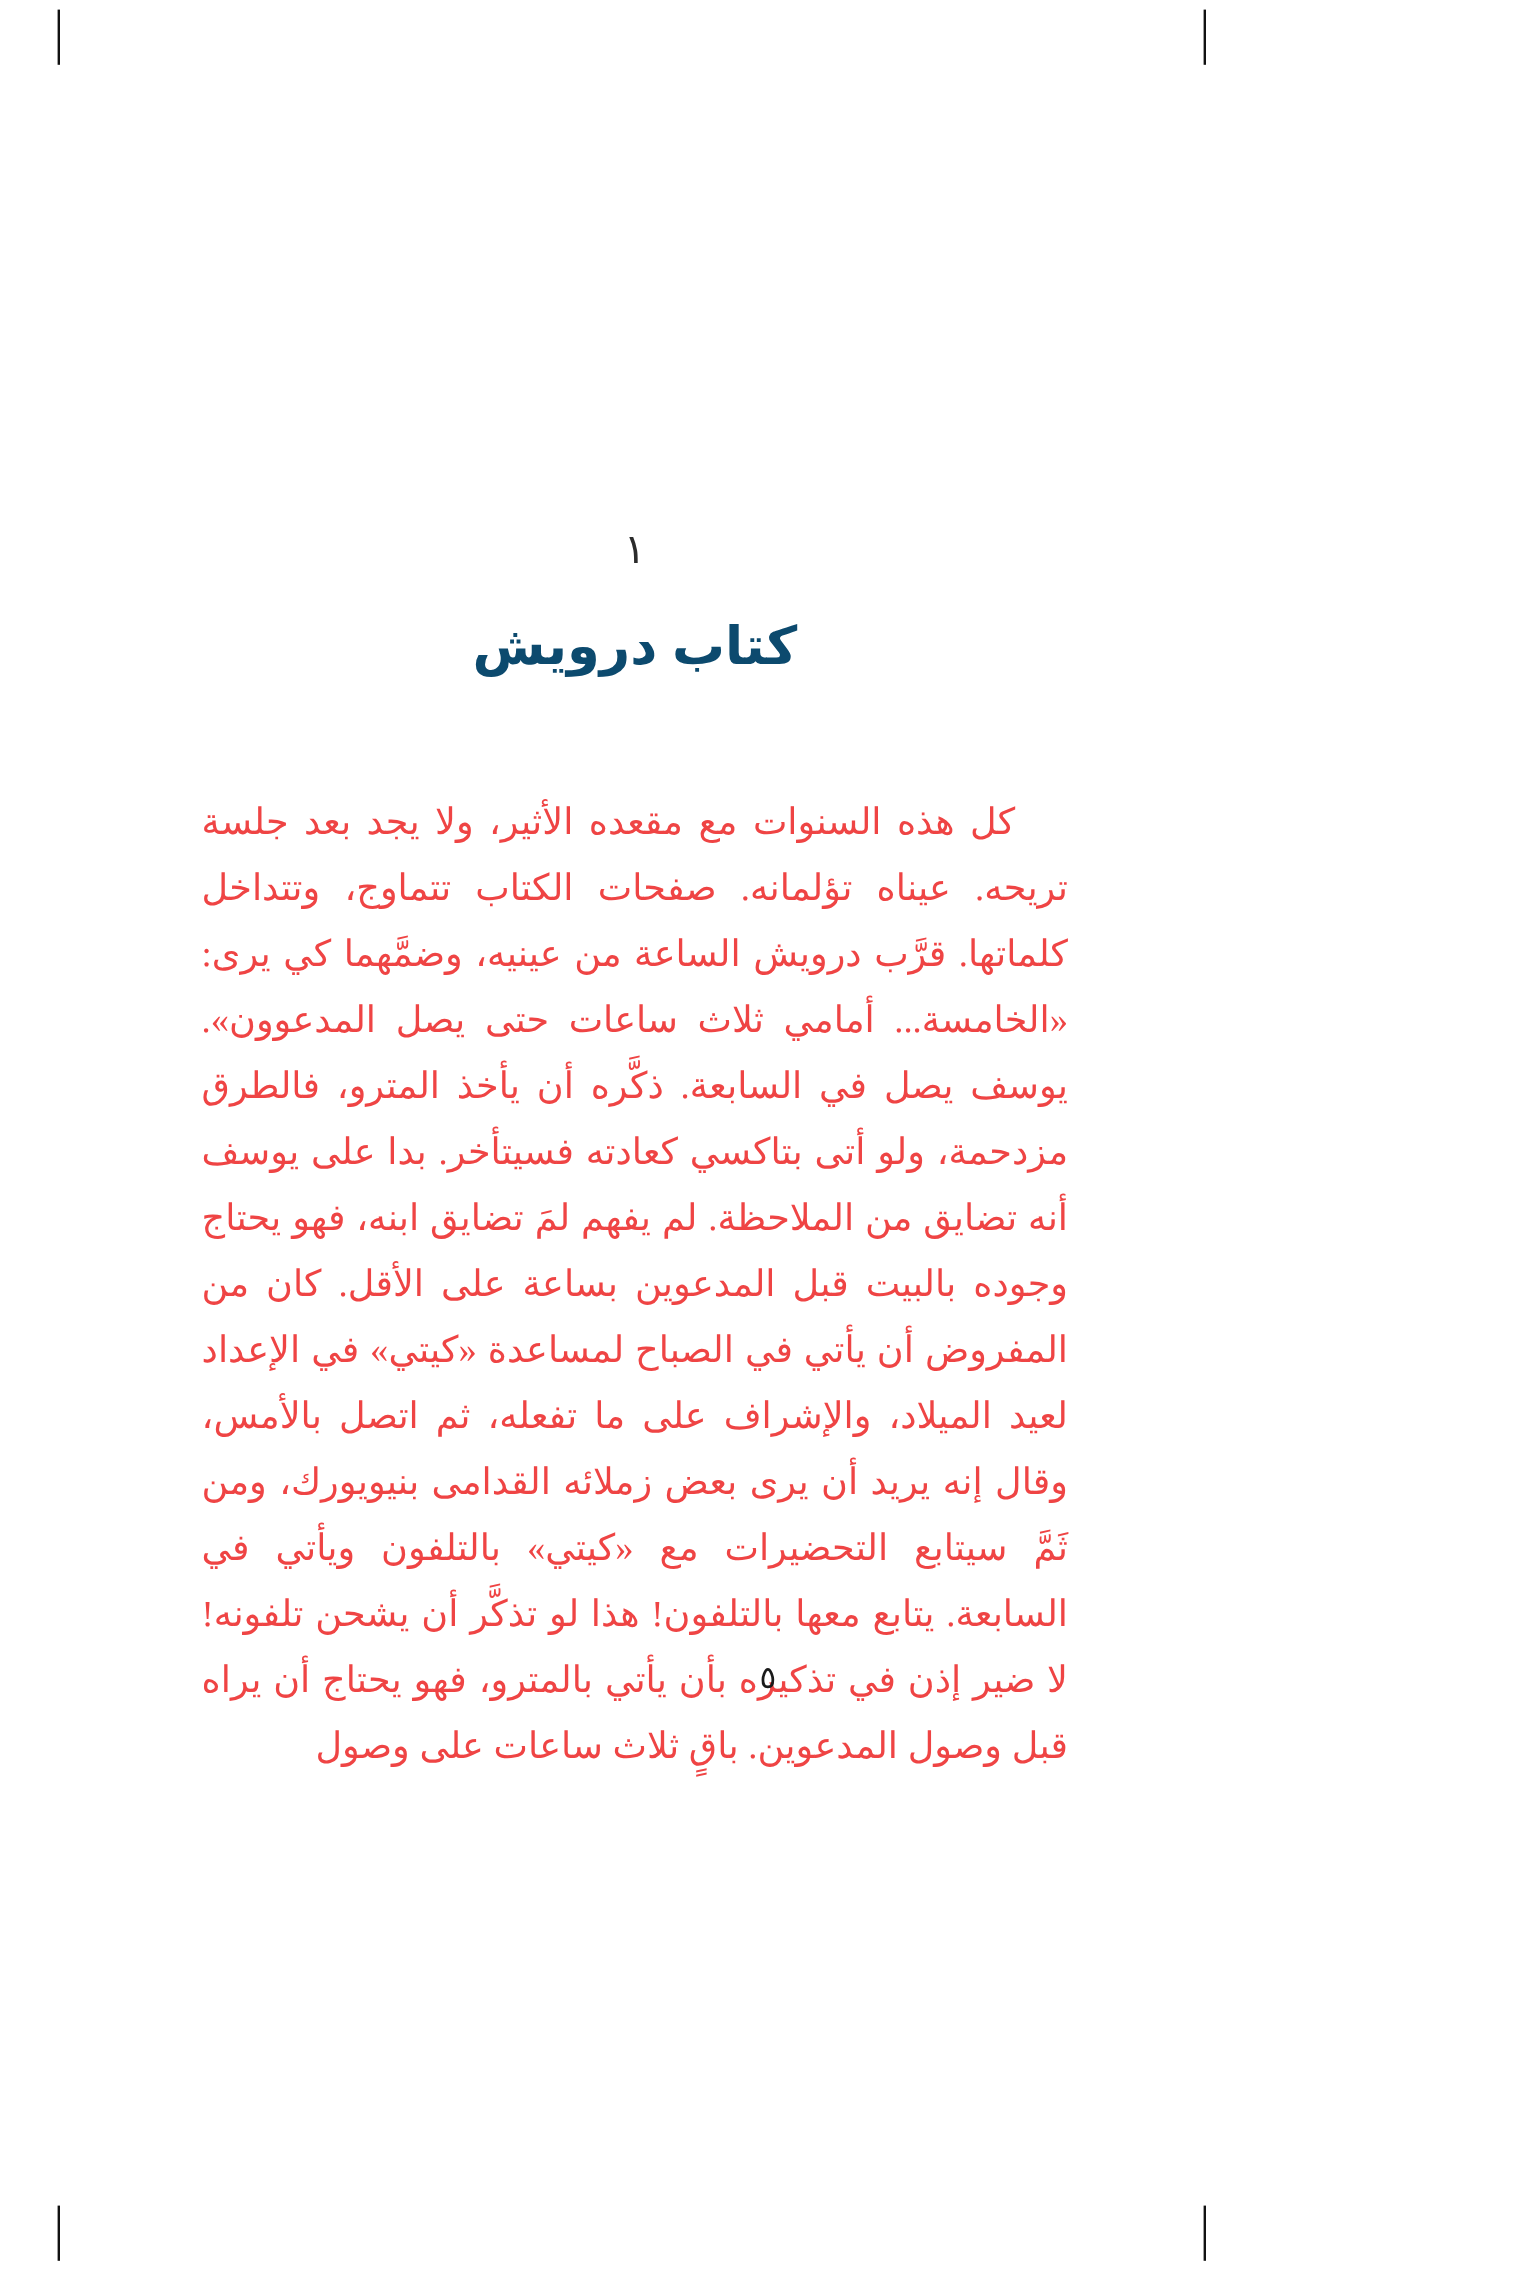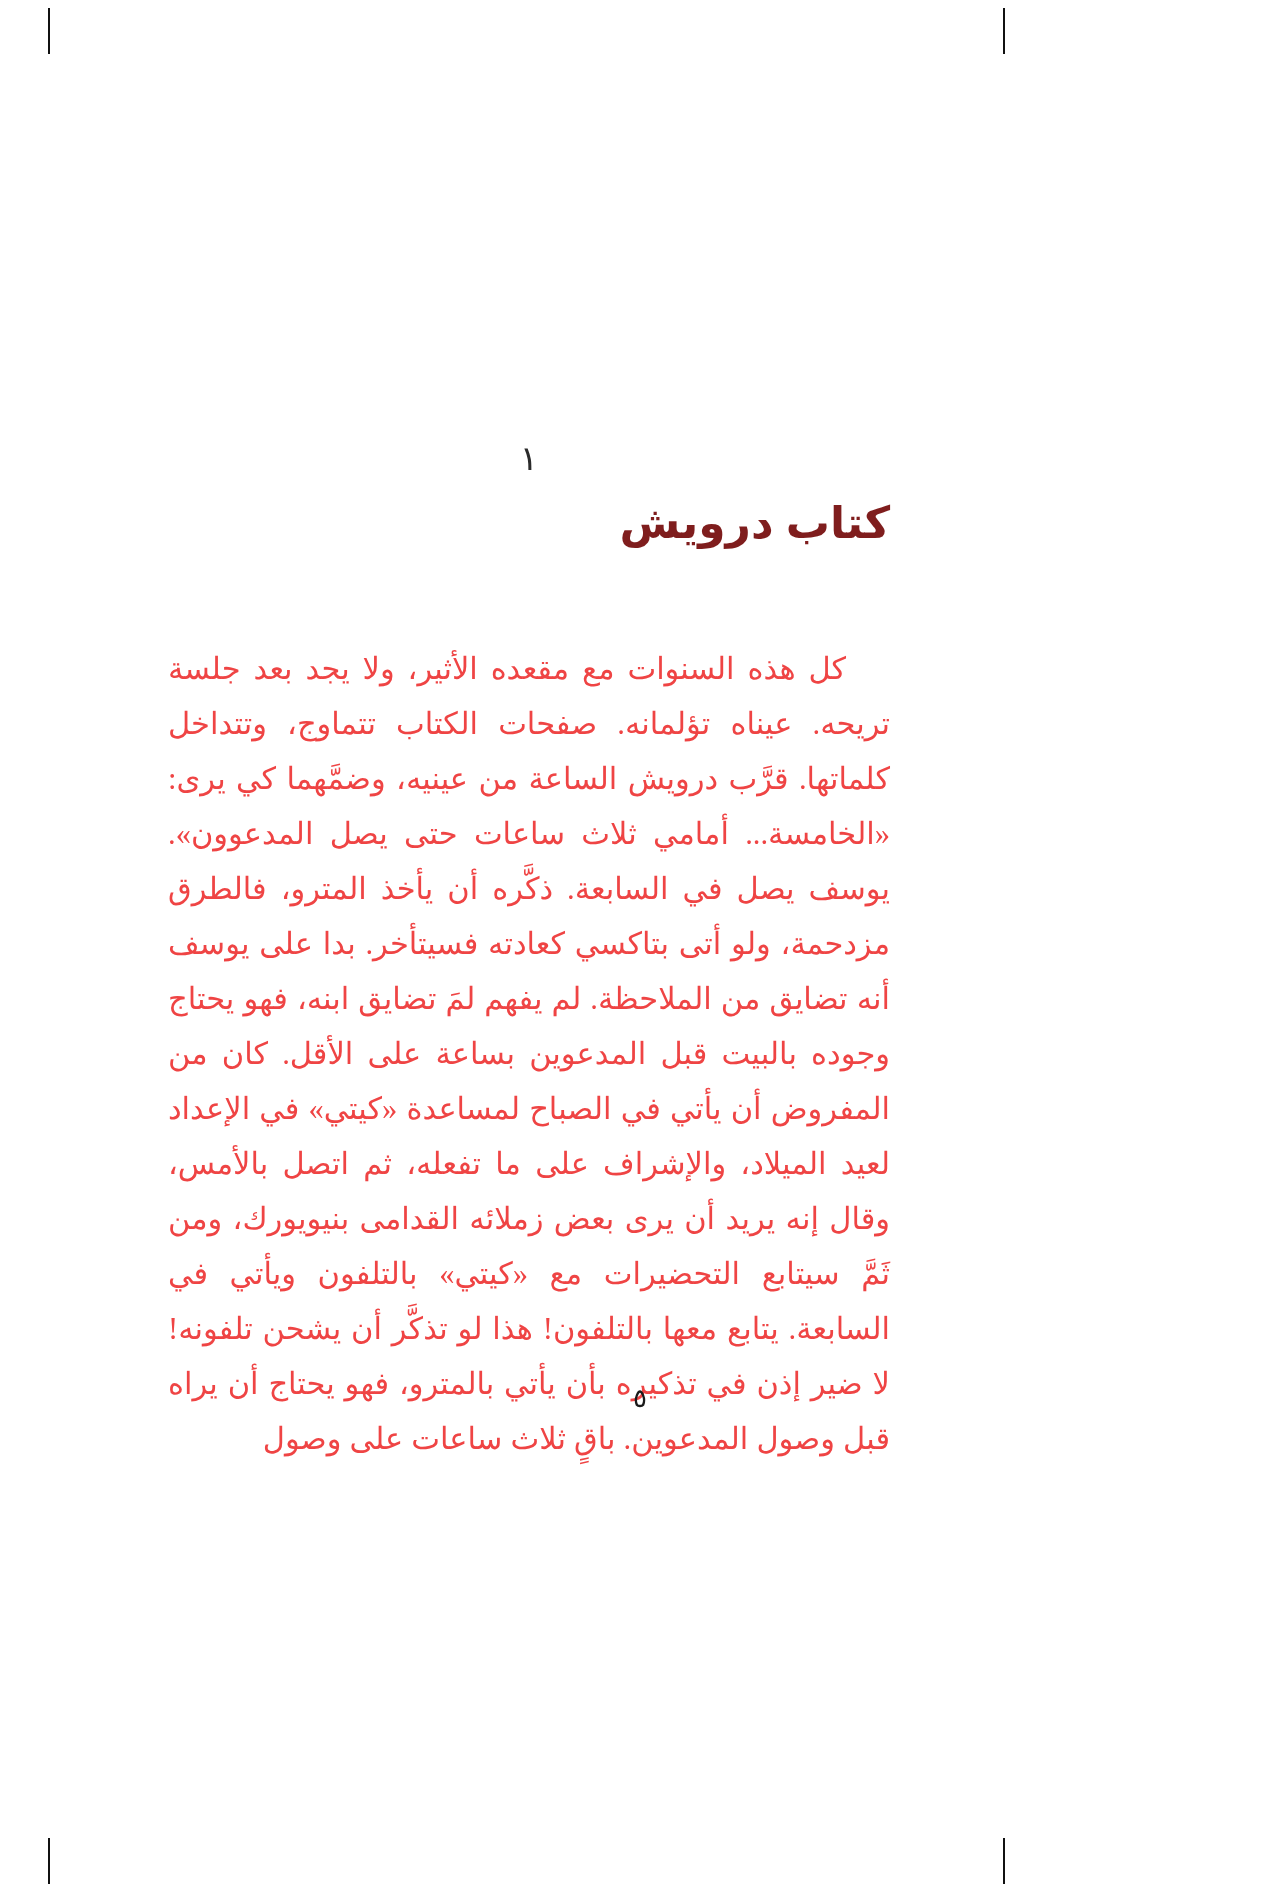--- a/index.html
+++ b/index.html
@@ -53,26 +53,26 @@
   .chapter-number {
     text-align: center;
     font-size: 34px;
     line-height: 1.1;
     color: #2b2b2b;
     font-weight: 400;
     letter-spacing: 0;
   }
 
   .chapter-title {
-    text-align: right;
+    text-align: center;
     font-size: 44px;
     line-height: 1.2;
     font-weight: 700;
-    color: #7f1d1d;
-    margin-top: 20px;
+    color: #0c4a6e;
+    margin-top: 36px;
     font-family: "Liberation Sans", "DejaVu Sans", sans-serif;
   }
 
   .body-copy {
     margin-top: 92px;
     font-size: 30.5px;
     line-height: 55px;
     color: #ef4444;
     text-align: justify;
     text-justify: inter-word;

